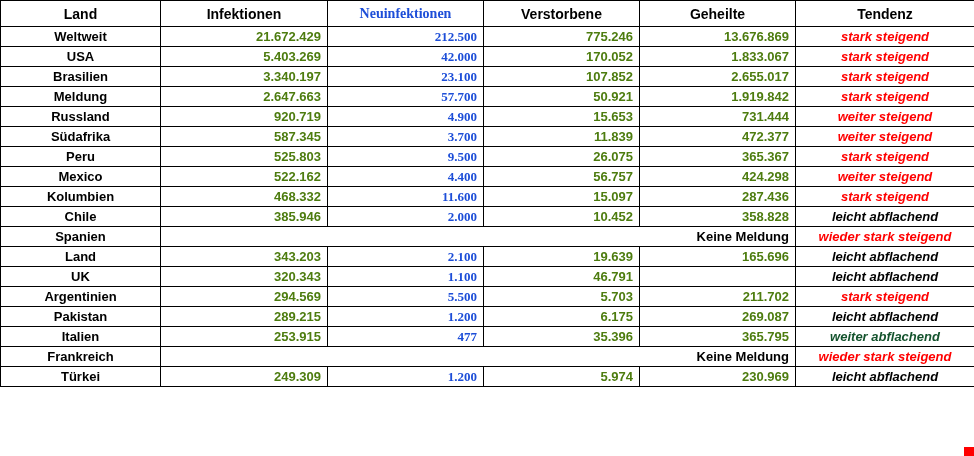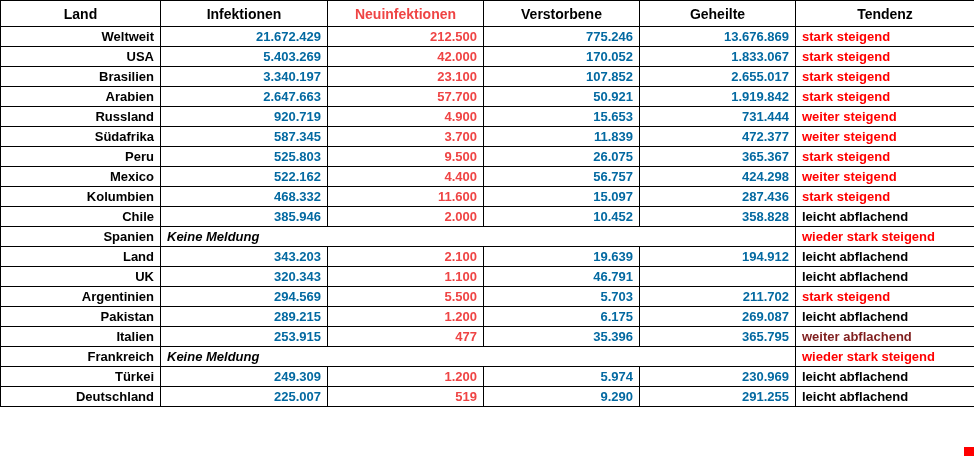--- a/index.html
+++ b/index.html
@@ -35,27 +35,27 @@
     height: 26px;
   }
   
   col.c-land      { width: 160px; }
   col.c-inf       { width: 167px; }
   col.c-neu       { width: 156px; }
   col.c-verst     { width: 156px; }
   col.c-geh       { width: 156px; }
   col.c-tend      { width: 179px; }
 
-  td.land  { text-align: right; }
+  td.land  { text-align: center; }
   td.num   { text-align: right; }
-  td.tend  { text-align: left; }
-  td.center{ text-align: left; font-style: italic; }
-
-  .blue    { color: #ef4444; }
-  .black   { color: #0369a1; }
+  td.tend  { text-align: center; font-style: italic; }
+  td.center{ text-align: right; }
+
+  .blue    { color: #1d4ed8; font-family: Liberation Serif, serif; }
+  .black   { color: #4d7c0f; }
 
   .corner-mark {
     position: absolute;
     right: 0px;
     bottom: 0px;
     width: 10px;
     height: 9px;
     background: #FF0000;
   }
   .page-wrap { position: relative; width: 974px; height: 456px; }
@@ -102,21 +102,21 @@
         </tr>
         <tr>
           <td class="land">Brasilien</td>
           <td class="num black">3.340.197</td>
           <td class="num blue">23.100</td>
           <td class="num black">107.852</td>
           <td class="num black">2.655.017</td>
           <td class="tend" style="color: rgb(255, 0, 0);">stark steigend</td>
         </tr>
         <tr>
-          <td class="land">Arabien</td>
+          <td class="land">Meldung</td>
           <td class="num black">2.647.663</td>
           <td class="num blue">57.700</td>
           <td class="num black">50.921</td>
           <td class="num black">1.919.842</td>
           <td class="tend" style="color: rgb(255, 0, 0);">stark steigend</td>
         </tr>
         <tr>
           <td class="land">Russland</td>
           <td class="num black">920.719</td>
           <td class="num blue">4.900</td>
@@ -167,21 +167,21 @@
         <tr>
           <td class="land">Spanien</td>
           <td class="center" colspan="4">Keine Meldung</td>
           <td class="tend" style="color: rgb(255, 0, 0);">wieder stark steigend</td>
         </tr>
         <tr>
           <td class="land">Land</td>
           <td class="num black">343.203</td>
           <td class="num blue">2.100</td>
           <td class="num black">19.639</td>
-          <td class="num black">194.912</td>
+          <td class="num black">165.696</td>
           <td class="tend" style="color: rgb(0, 0, 0);">leicht abflachend</td>
         </tr>
         <tr>
           <td class="land">UK</td>
           <td class="num black">320.343</td>
           <td class="num blue">1.100</td>
           <td class="num black">46.791</td>
           <td class="num black"></td>
           <td class="tend" style="color: rgb(0, 0, 0);">leicht abflachend</td>
         </tr>
@@ -200,39 +200,31 @@
           <td class="num black">6.175</td>
           <td class="num black">269.087</td>
           <td class="tend" style="color: rgb(0, 0, 0);">leicht abflachend</td>
         </tr>
         <tr>
           <td class="land">Italien</td>
           <td class="num black">253.915</td>
           <td class="num blue">477</td>
           <td class="num black">35.396</td>
           <td class="num black">365.795</td>
-          <td class="tend" style="color: #7f1d1d;">weiter abflachend</td>
+          <td class="tend" style="color: #14532d;">weiter abflachend</td>
         </tr>
         <tr>
           <td class="land">Frankreich</td>
           <td class="center" colspan="4">Keine Meldung</td>
           <td class="tend" style="color: rgb(255, 0, 0);">wieder stark steigend</td>
         </tr>
         <tr>
           <td class="land">Türkei</td>
           <td class="num black">249.309</td>
           <td class="num blue">1.200</td>
           <td class="num black">5.974</td>
           <td class="num black">230.969</td>
           <td class="tend" style="color: rgb(0, 0, 0);">leicht abflachend</td>
         </tr>
-        <tr>
-          <td class="land">Deutschland</td>
-          <td class="num black">225.007</td>
-          <td class="num blue">519</td>
-          <td class="num black">9.290</td>
-          <td class="num black">291.255</td>
-          <td class="tend" style="color: rgb(0, 0, 0);">leicht abflachend</td>
-        </tr>
       </tbody>
   </table>
   <div class="corner-mark"></div>
 </div>
 
 </body></html>

